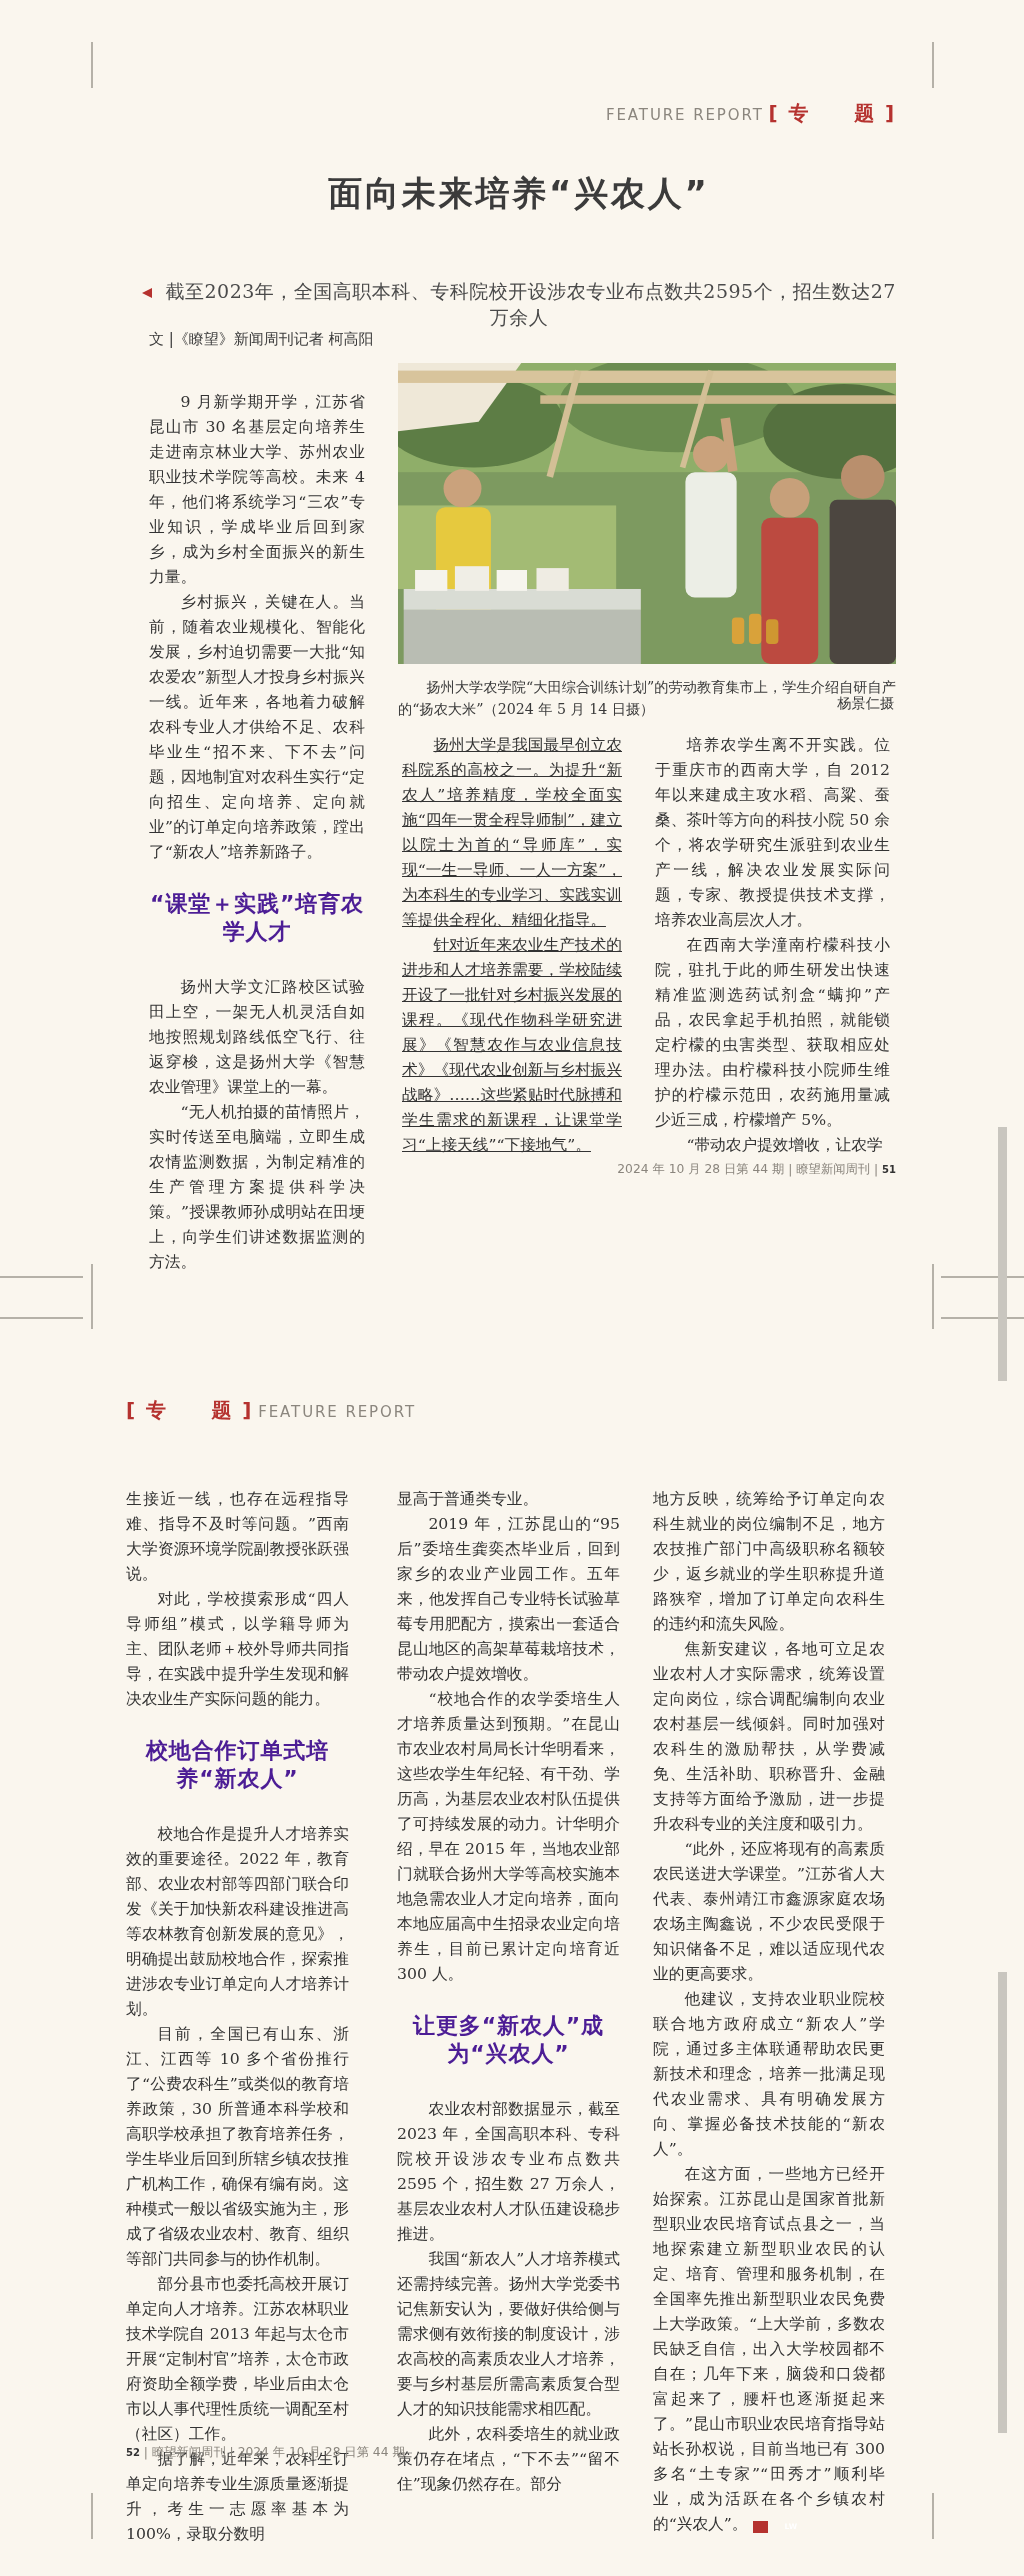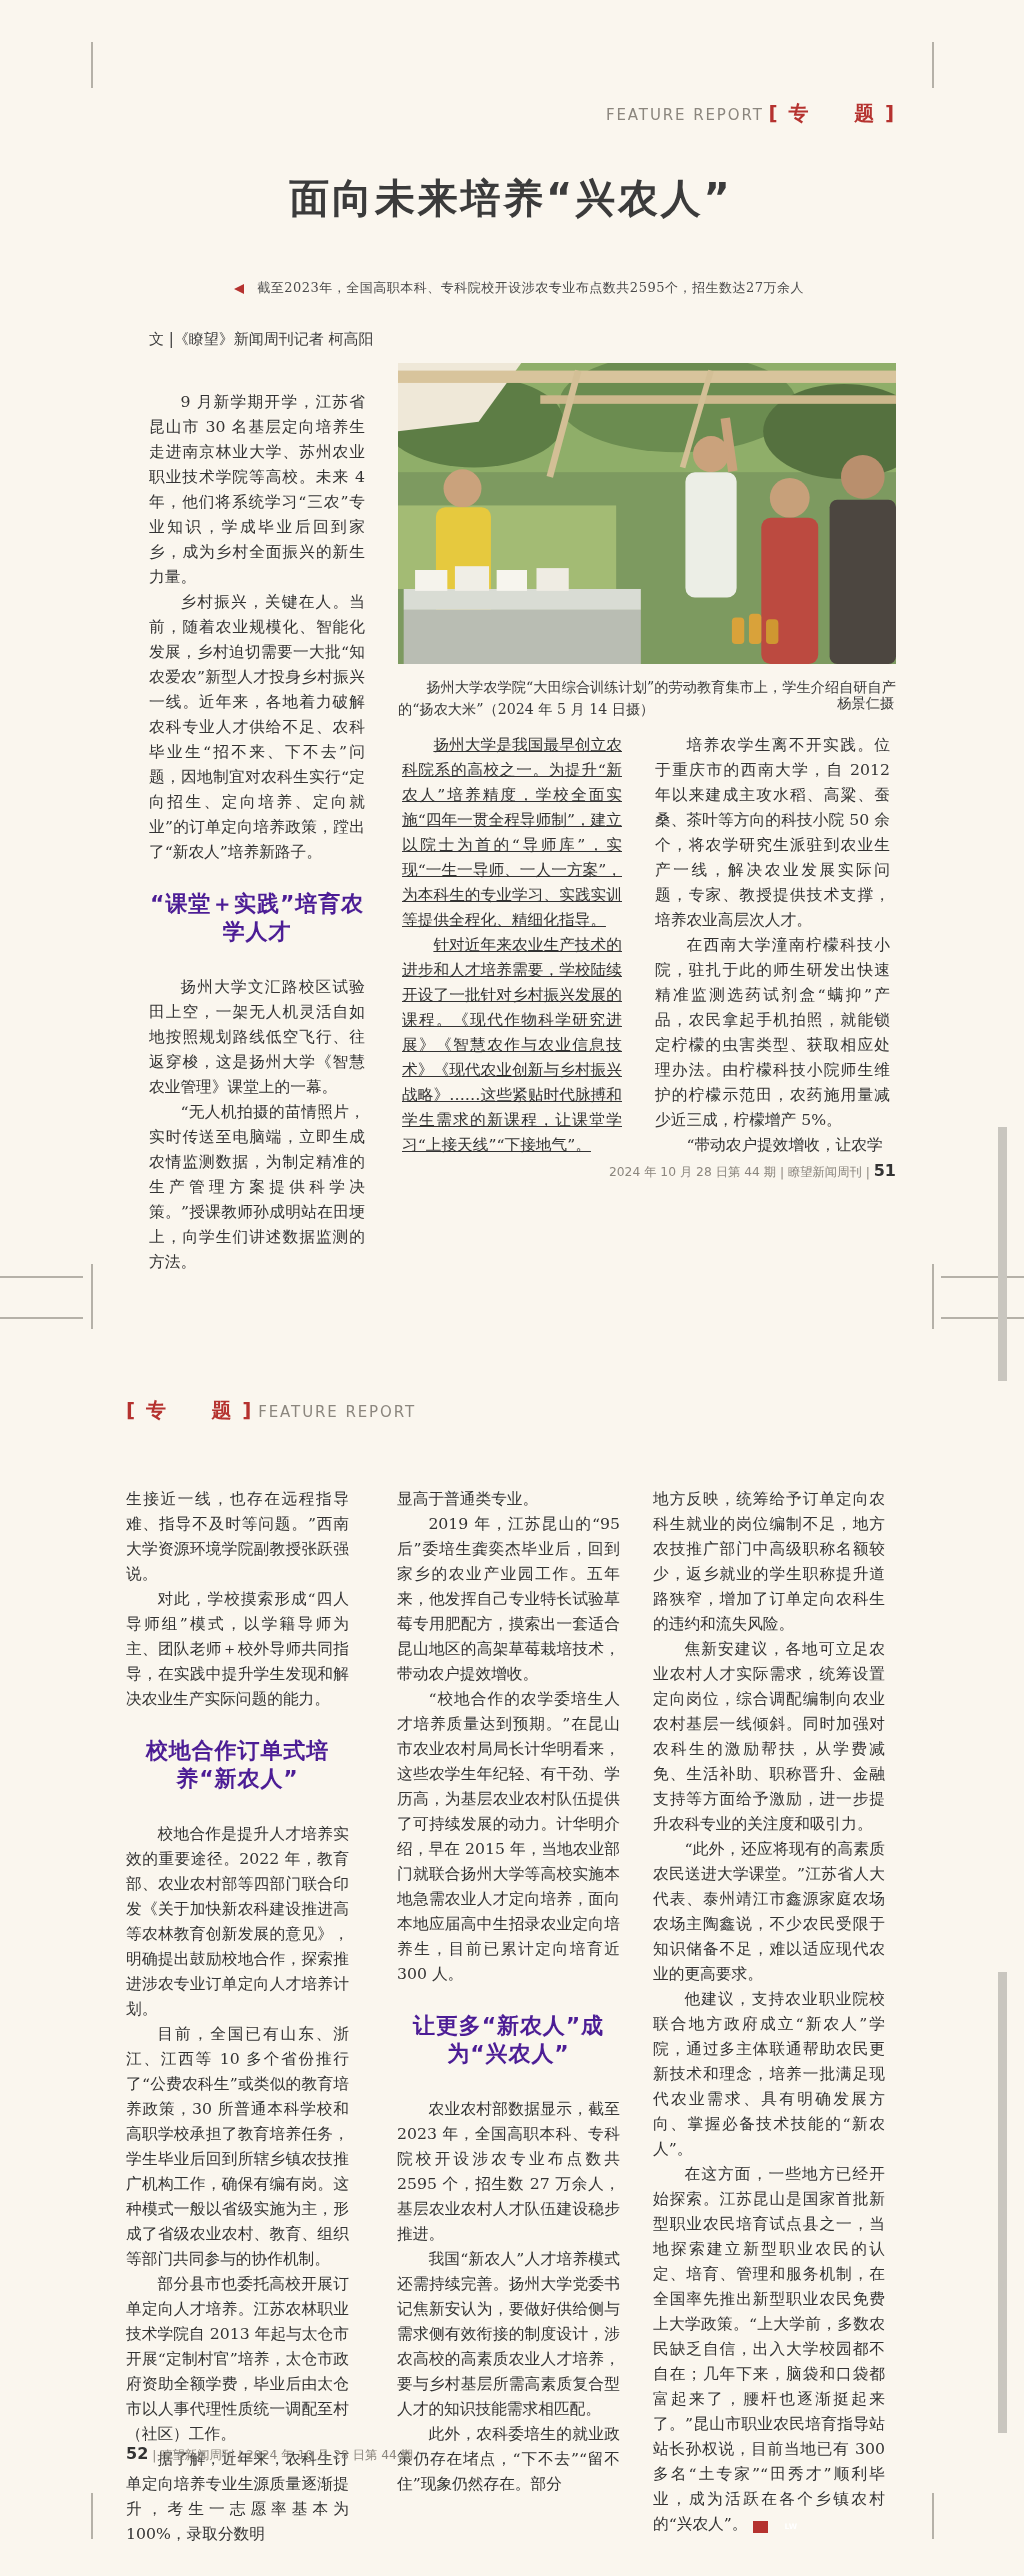--- a/index.html
+++ b/index.html
@@ -10,27 +10,27 @@
   }
   
   .mark{position:absolute;background:#b5b1a8;}
   .edge-strip{position:absolute;background:#c9c6bf;}
   
   .kicker{position:absolute;white-space:nowrap;font-family:"DejaVu Sans",sans-serif;}
   .kicker .en{font-size:15px;letter-spacing:1.9px;color:#8b867e;}
   .kicker .cn{font-size:20px;font-weight:bold;color:#b5322f;letter-spacing:1.9px;}
   
   .title{
-    position:absolute;left:134px;width:754px;text-align:center;
+    position:absolute;left:142px;width:754px;text-align:center;
     font-family:"DejaVu Sans",sans-serif;font-weight:bold;
-    font-size:40px;letter-spacing:2.8px;color:#3b3b3b;
+    font-size:34px;letter-spacing:2.8px;color:#3b3b3b;
   }
   .subtitle{
     position:absolute;left:142px;width:754px;text-align:center;
-    font-size:13px;color:#4a4a4a;letter-spacing:0.5px;
+    font-size:19px;color:#4a4a4a;letter-spacing:0.5px;
   }
   .sub-arrow{
     display:inline-block;width:0;height:0;margin-right:13.3px;vertical-align:middle;
     border-top:5.7px solid transparent;border-bottom:5.7px solid transparent;
     border-right:10.4px solid #b5322f;
   }
   .byline{position:absolute;font-family:"DejaVu Sans",sans-serif;font-size:15px;color:#3d3d3d;}
   
   .col{position:absolute;font-size:15.7px;line-height:25px;text-align:justify;color:#333;}
   .col p{margin:0;text-indent:2em;}
@@ -49,21 +49,21 @@
   .photo{position:absolute;left:398px;top:363px;width:498px;height:301px;}
   .photo svg{display:block;width:100%;height:100%;}
   .caption{
     position:absolute;left:398px;top:676px;width:498px;
     font-size:14.2px;line-height:22px;color:#3a3a3a;text-align:justify;
   }
   .caption .cap-text{display:block;text-indent:2em;}
   .caption .cap-credit{position:absolute;right:1.9px;bottom:8px;}
   
   .folio{position:absolute;font-family:"DejaVu Sans",sans-serif;font-size:12.3px;color:#8a857d;white-space:nowrap;}
-  .folio .pageno{font-size:16px;font-weight:bold;color:#333;}
+  .folio .pageno{font-size:10px;font-weight:bold;color:#333;}
 </style>
 </head>
 <body>
 
 <div class="canvas">
 
   <div class="mark" style="left:91px;top:42px;width:1.9px;height:46px;"></div>
   <div class="mark" style="left:932px;top:42px;width:1.9px;height:46px;"></div>
   <div class="mark" style="left:0;top:1276px;width:83px;height:1.9px;"></div>
   <div class="mark" style="left:0;top:1317px;width:83px;height:1.9px;"></div>

